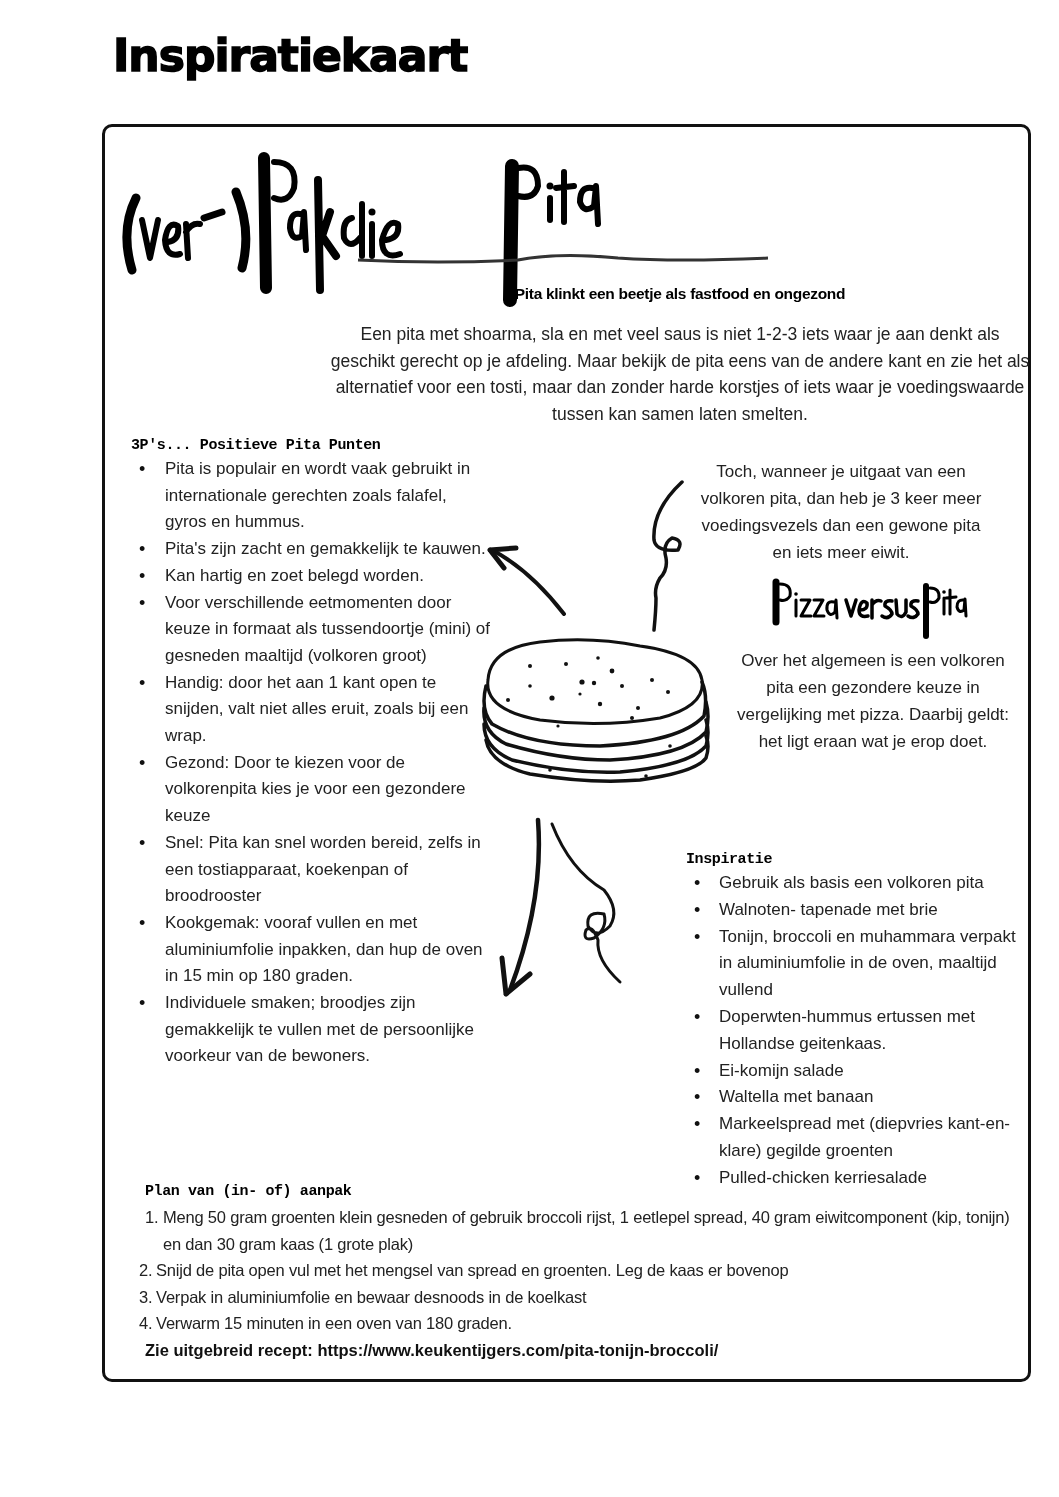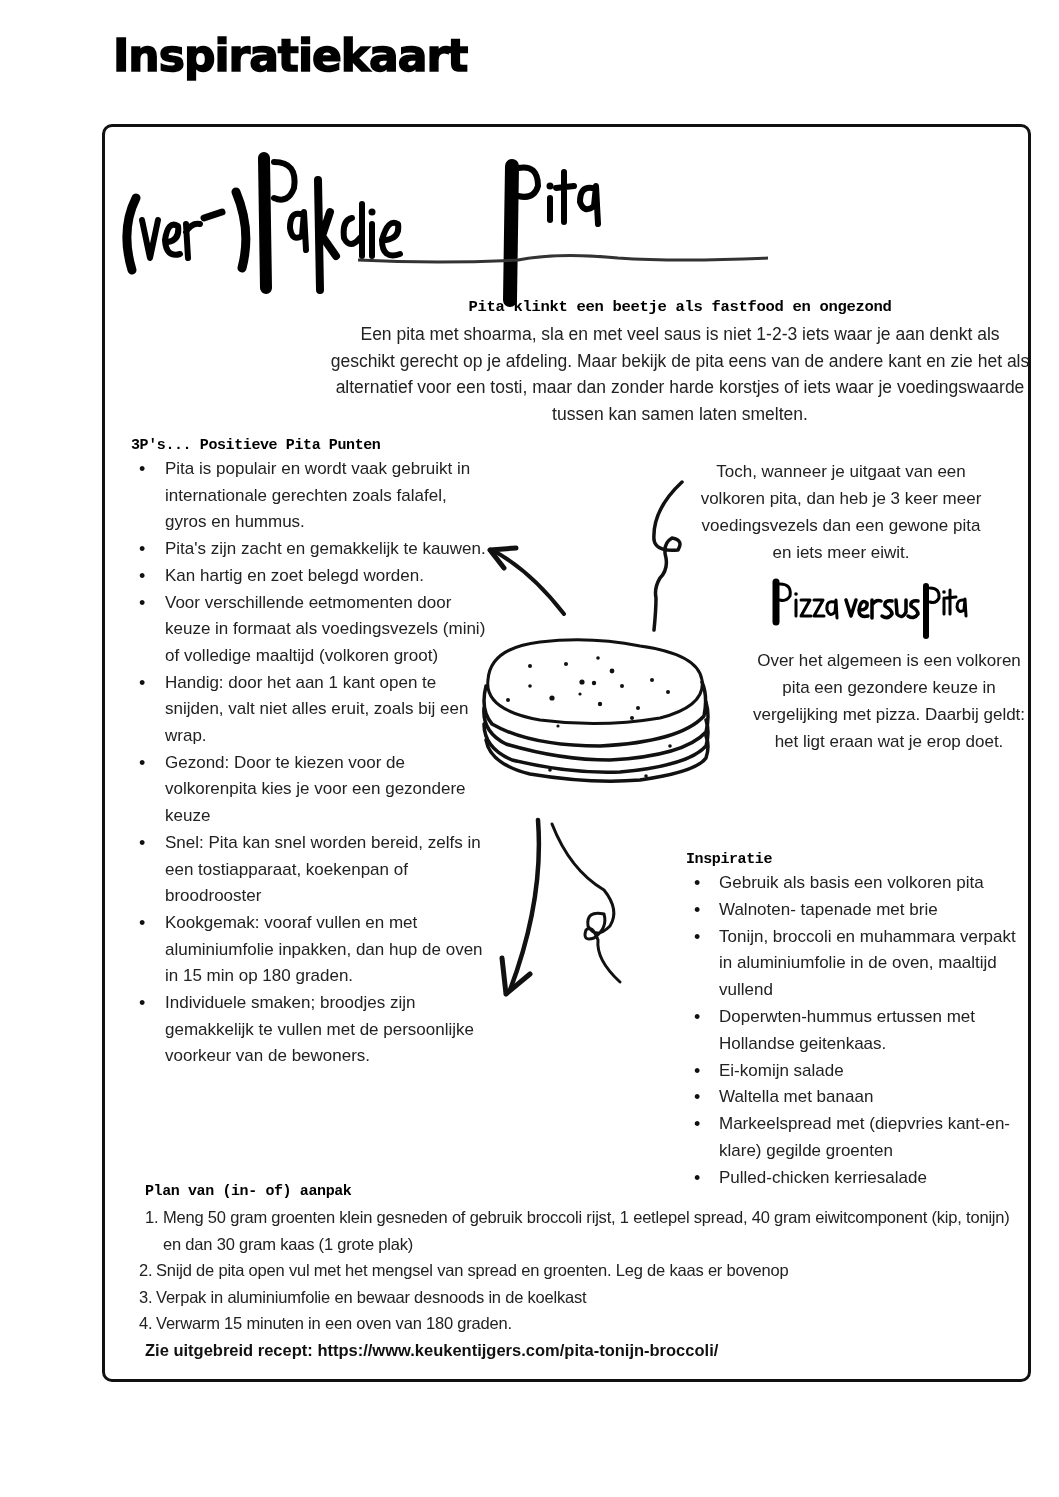--- a/index.html
+++ b/index.html
@@ -17,22 +17,22 @@
     position: absolute; left: 102px; top: 124px; width: 929px; height: 1258px;
     border: 3px solid #111; border-radius: 10px;
   }
 
   .hand-title {
     position: absolute; left: 118px; top: 140px; width: 680px; height: 170px;
   }
   .hand-title svg { width: 100%; height: 100%; }
 
   .intro-heading {
-    position: absolute; left: 330px; top: 298px; width: 700px; text-align: center;
-    font-family: Liberation Mono, monospace; font-weight: bold; font-size: 15.5px;
+    position: absolute; left: 330px; top: 285px; width: 700px; text-align: center;
+    font-family: Liberation Sans, sans-serif; font-weight: bold; font-size: 15.5px;
     letter-spacing: -0.3px; color: #000;
   }
   .intro-text {
     position: absolute; left: 330px; top: 321px; width: 700px; text-align: center;
     font-family: "Liberation Sans Narrow", "Liberation Sans", sans-serif;
     font-size: 17.5px; line-height: 26.5px; color: #222;
   }
 
   .section-head {
     font-family: Liberation Mono, monospace; font-weight: bold; font-size: 15px;
@@ -47,21 +47,21 @@
   .left-col li::before, .right-list li::before {
     content: "•"; position: absolute; left: 8px; top: 0; font-size: 18px; color: #111;
   }
 
   .right-para {
     position: absolute; left: 691px; top: 458px; width: 300px; text-align: center;
     font-size: 17px; line-height: 27px; color: #222;
   }
   .pizza-title { position: absolute; left: 768px; top: 570px; width: 200px; height: 70px; }
   .right-para2 {
-    position: absolute; left: 744px; top: 647px; width: 290px; text-align: center;
+    position: absolute; left: 728px; top: 647px; width: 290px; text-align: center;
     font-size: 17px; line-height: 27px; color: #222;
   }
 
   .right-col { position: absolute; left: 686px; top: 808px; width: 330px; margin-top: 43px; }
   .right-list { list-style: none; margin-top: 2px; }
   .right-list li { padding-left: 33px; line-height: 26.8px; }
 
   .illustration { position: absolute; left: 470px; top: 470px; width: 260px; height: 560px; }
 
   .plan { position: absolute; left: 145px; top: 1183px; width: 870px; }
@@ -132,21 +132,21 @@
 
 <div class="intro-heading">Pita klinkt een beetje als fastfood en ongezond</div>
 <div class="intro-text">Een pita met shoarma, sla en met veel saus is niet 1-2-3 iets waar je aan denkt als geschikt gerecht op je afdeling. Maar bekijk de pita eens van de andere kant en zie het als alternatief voor een tosti, maar dan zonder harde korstjes of iets waar je voedingswaarde tussen kan samen laten smelten.</div>
 
 <div class="left-col">
   <div class="section-head">3P's... Positieve Pita Punten</div>
   <ul>
     <li>Pita is populair en wordt vaak gebruikt in internationale gerechten zoals falafel, gyros en hummus.</li>
     <li>Pita's zijn zacht en gemakkelijk te kauwen.</li>
     <li>Kan hartig en zoet belegd worden.</li>
-    <li>Voor verschillende eetmomenten door keuze in formaat als voedingsvezels (mini) of volledige maaltijd (volkoren groot)</li>
+    <li>Voor verschillende eetmomenten door keuze in formaat als tussendoortje (mini) of gesneden maaltijd (volkoren groot)</li>
     <li>Handig: door het aan 1 kant open te snijden, valt niet alles eruit, zoals bij een wrap.</li>
     <li>Gezond: Door te kiezen voor de volkorenpita kies je voor een gezondere keuze</li>
     <li>Snel: Pita kan snel worden bereid, zelfs in een tostiapparaat, koekenpan of broodrooster</li>
     <li>Kookgemak: vooraf vullen en met aluminiumfolie inpakken, dan hup de oven in 15 min op 180 graden.</li>
     <li>Individuele smaken; broodjes zijn gemakkelijk te vullen met de persoonlijke voorkeur van de bewoners.</li>
   </ul>
 </div>
 
 <div class="illustration">
   <svg viewBox="0 0 260 560" width="260" height="560" fill="none" stroke="#111" stroke-linecap="round" stroke-linejoin="round">

